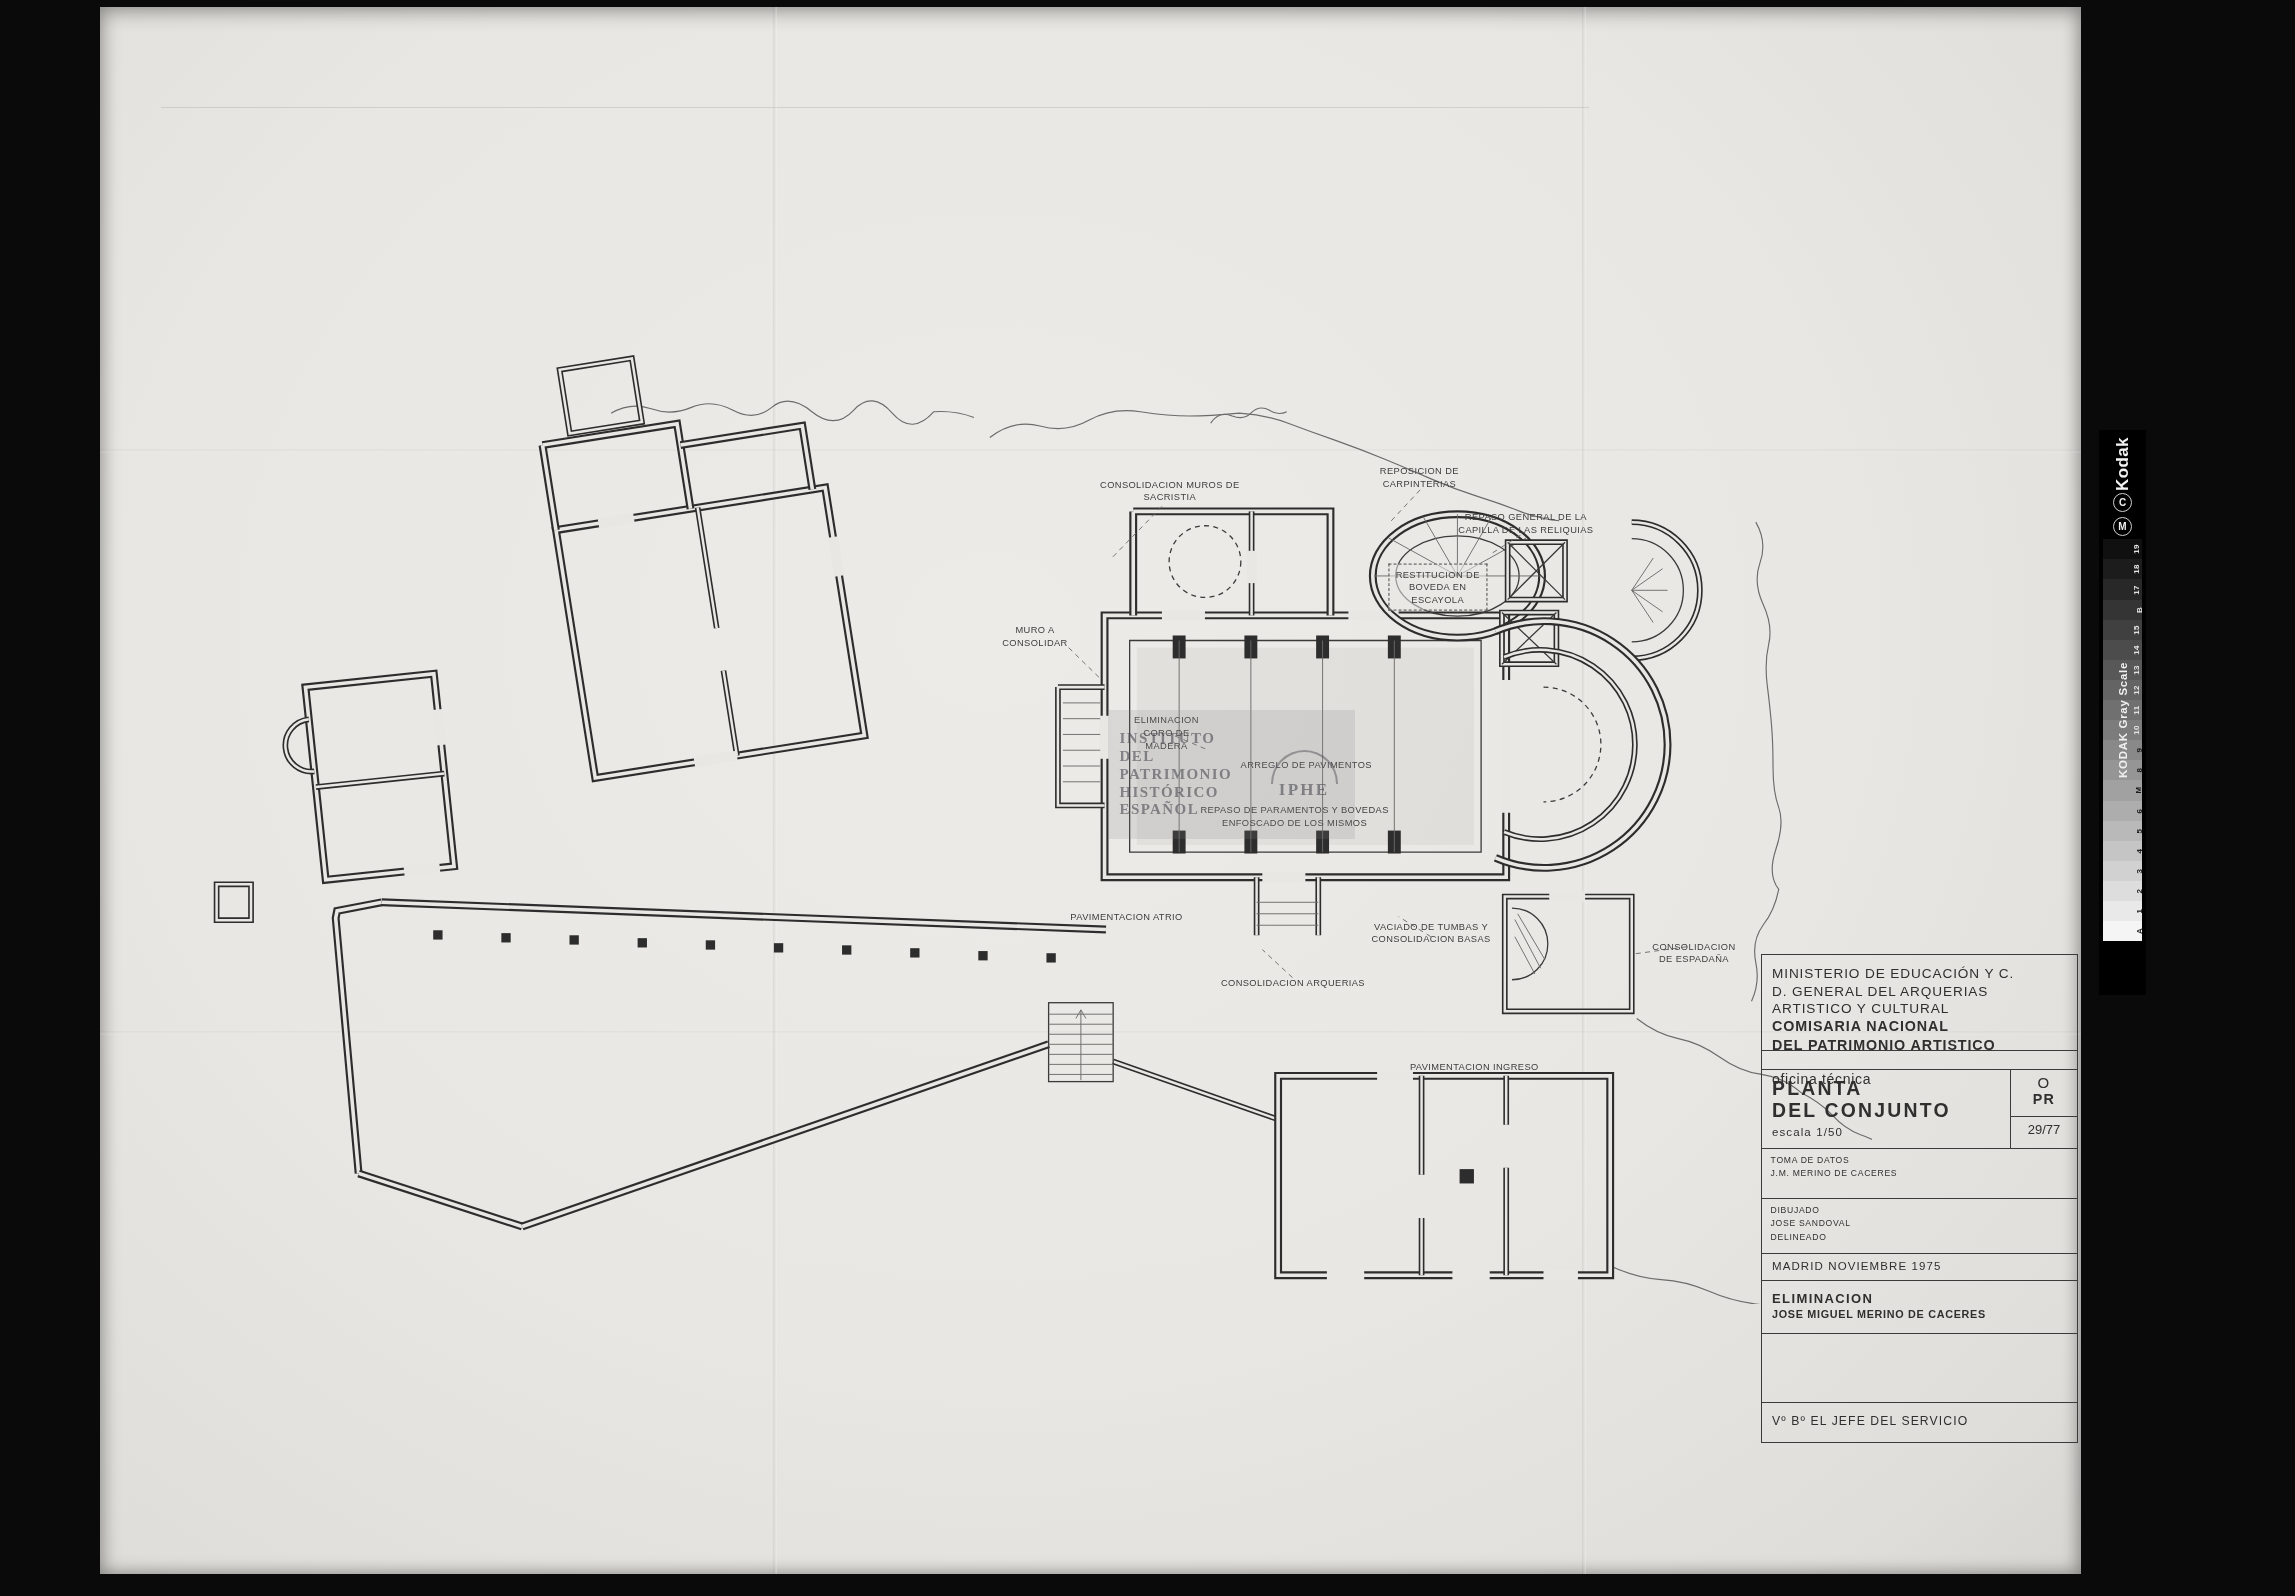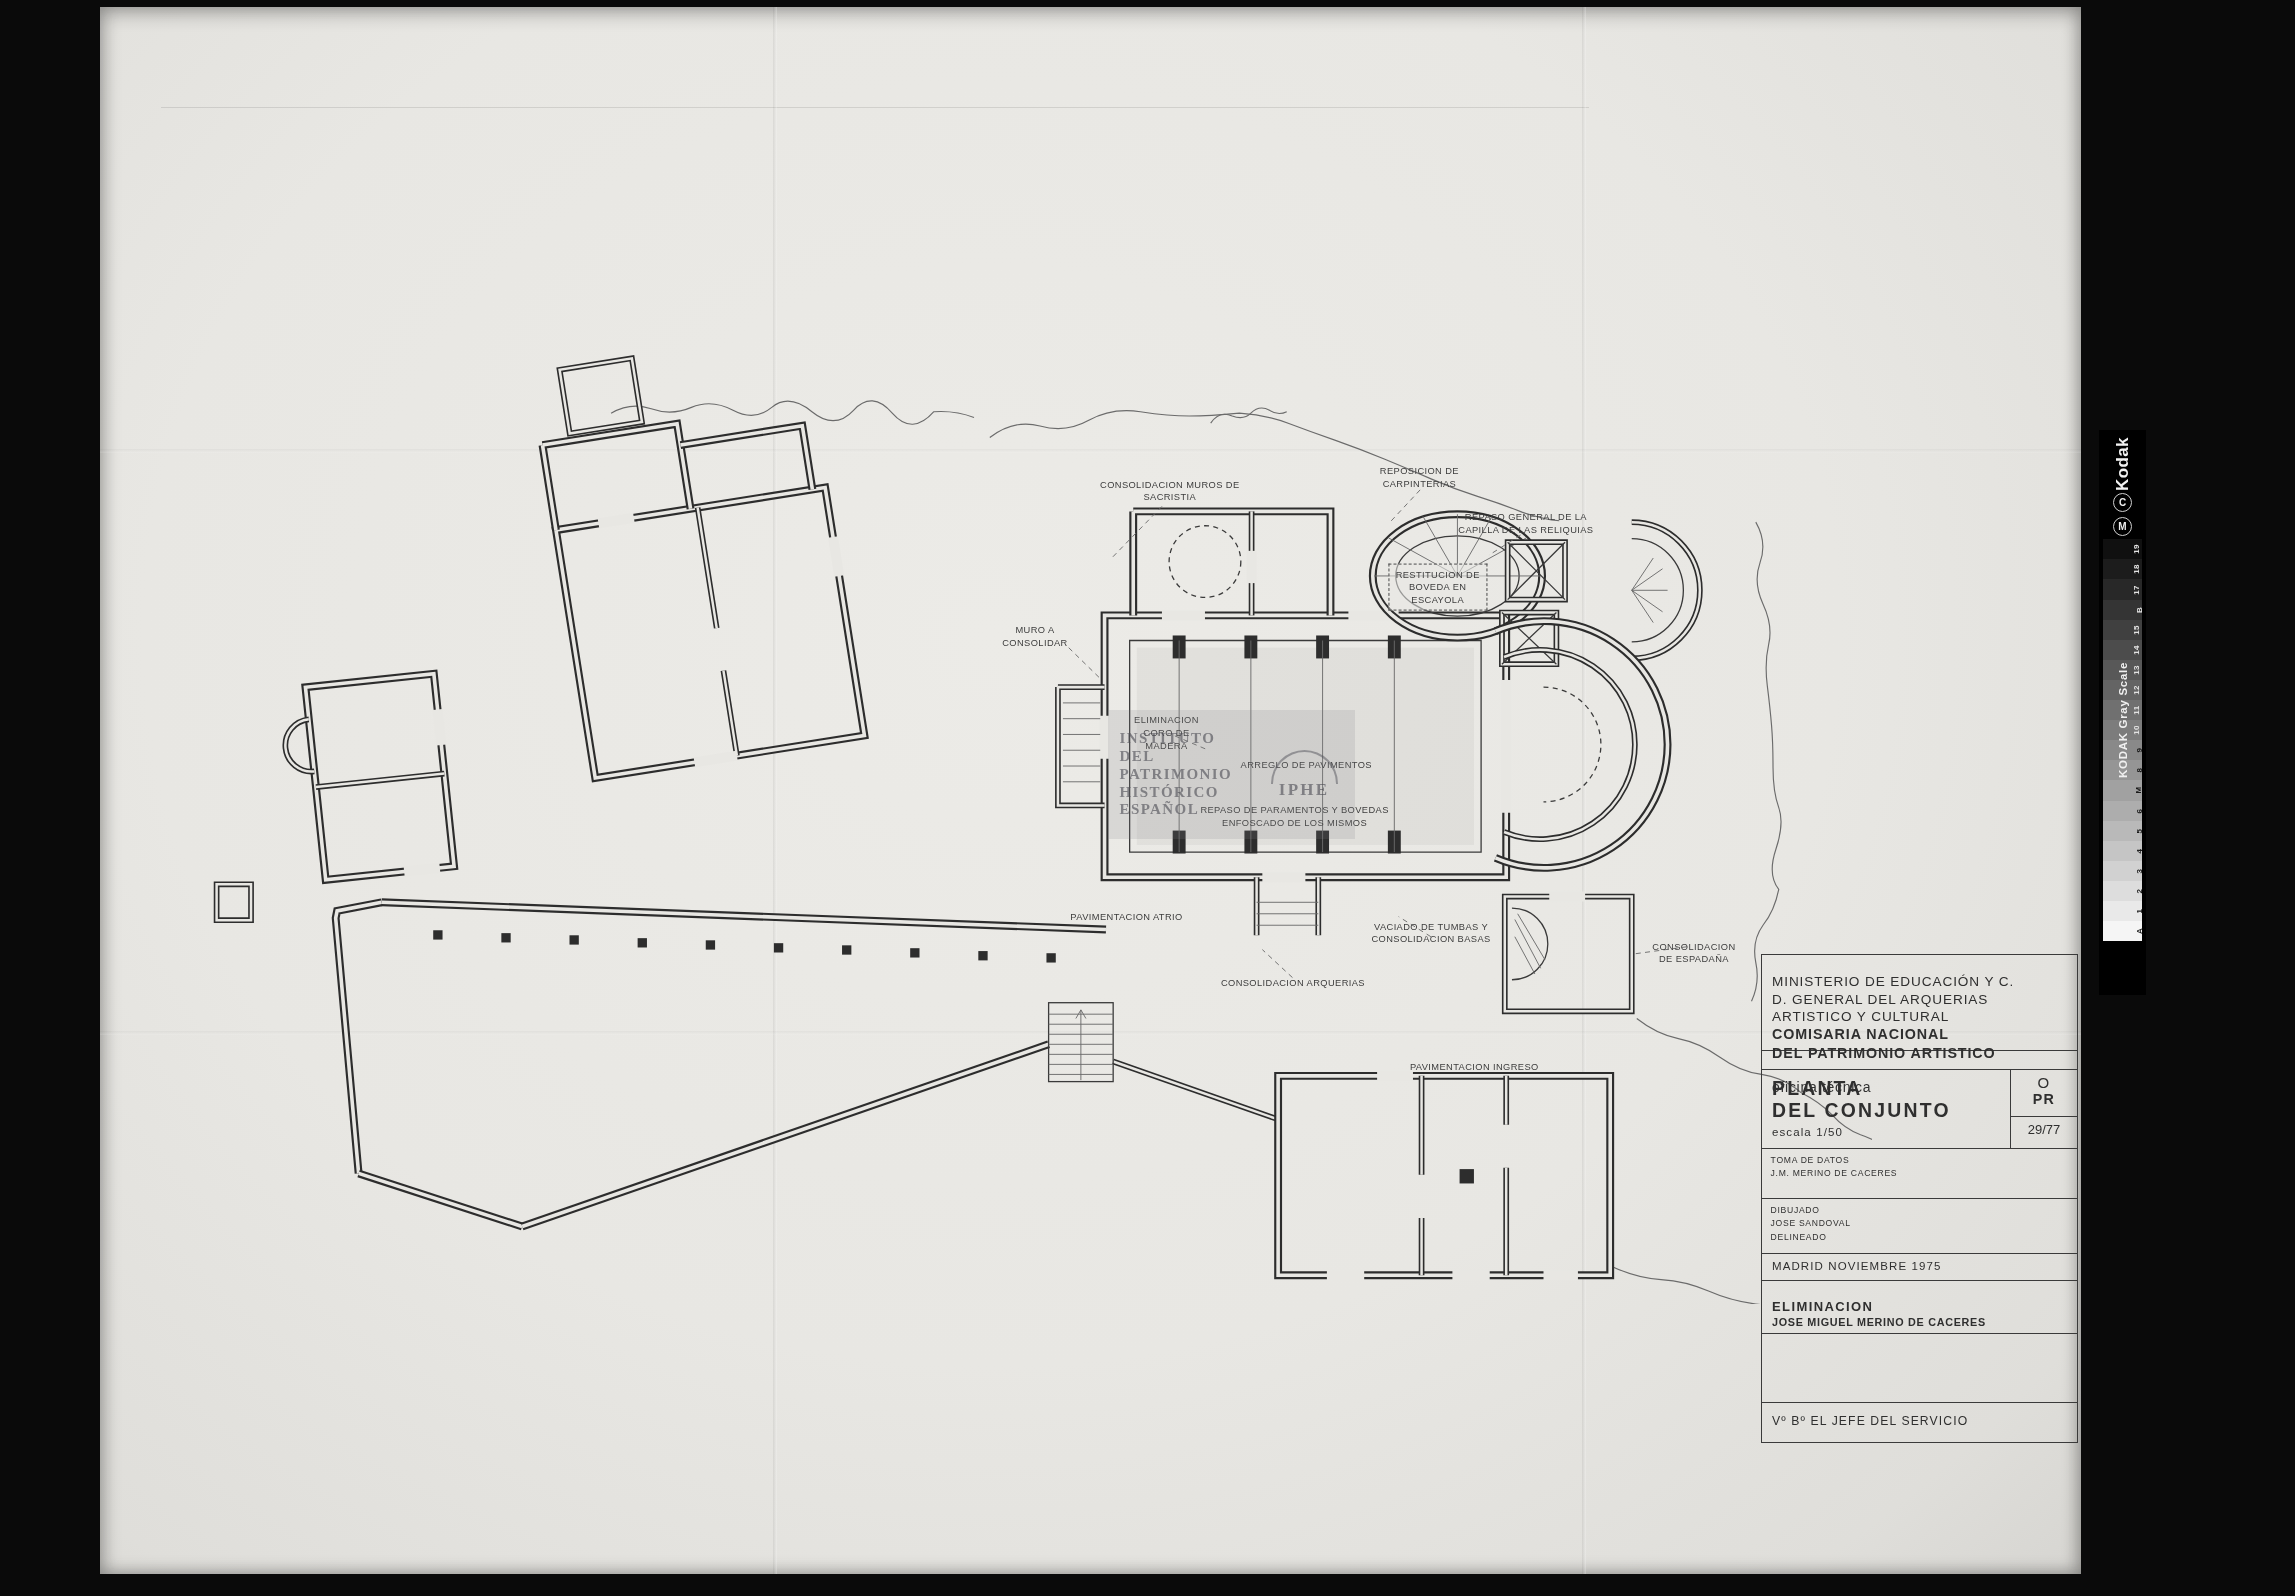--- a/index.html
+++ b/index.html
@@ -46,21 +46,21 @@
              font-family:"Liberation Serif",serif;color:rgba(78,78,85,.62);}
   .wm-text{flex:1;}
   .wm-line{font-size:15px;letter-spacing:1.4px;line-height:1.18;font-weight:bold;}
   .wm-logo{width:79px;text-align:center;}
   .wm-arc{width:63px;height:32px;margin:0 auto;border:2.9px solid rgba(85,85,92,.5);
           border-bottom:none;border-radius:63px 63px 0 0;}
   .wm-acronym{font-size:17px;font-weight:bold;letter-spacing:2.2px;margin-top:-4.3px;}
 
   
   .tb{position:absolute;left:1661px;top:947px;width:317px;color:#2f2f2f;}
-  .tb-box{border:1.4px solid #3a3a3a;border-top:none;box-sizing:border-box;padding:18px 10px;}
+  .tb-box{border:1.4px solid #3a3a3a;border-top:none;box-sizing:border-box;padding:10px 10px;}
   .tb-box:first-child{border-top:1.4px solid #3a3a3a;}
   .tb-line{font-size:13.6px;letter-spacing:0.9px;line-height:1.28;}
   .tb-line.b{font-weight:bold;font-size:14.3px;}
   .tb-line.o{font-size:14px;letter-spacing:0.7px;margin-top:17px;}
   .tb-ministry{height:97px;}
   .tb-obras{height:88px;}
   .tb-obras .tb-line{font-weight:bold;font-size:14.3px;}
   .tb-province{text-align:right;font-weight:bold;font-size:14.3px;letter-spacing:1.1px;padding-right:5.7px;}
   .tb-spacer{height:18.7px;padding:0;}
   .tb-planta{height:79px;display:flex;padding:0;}

